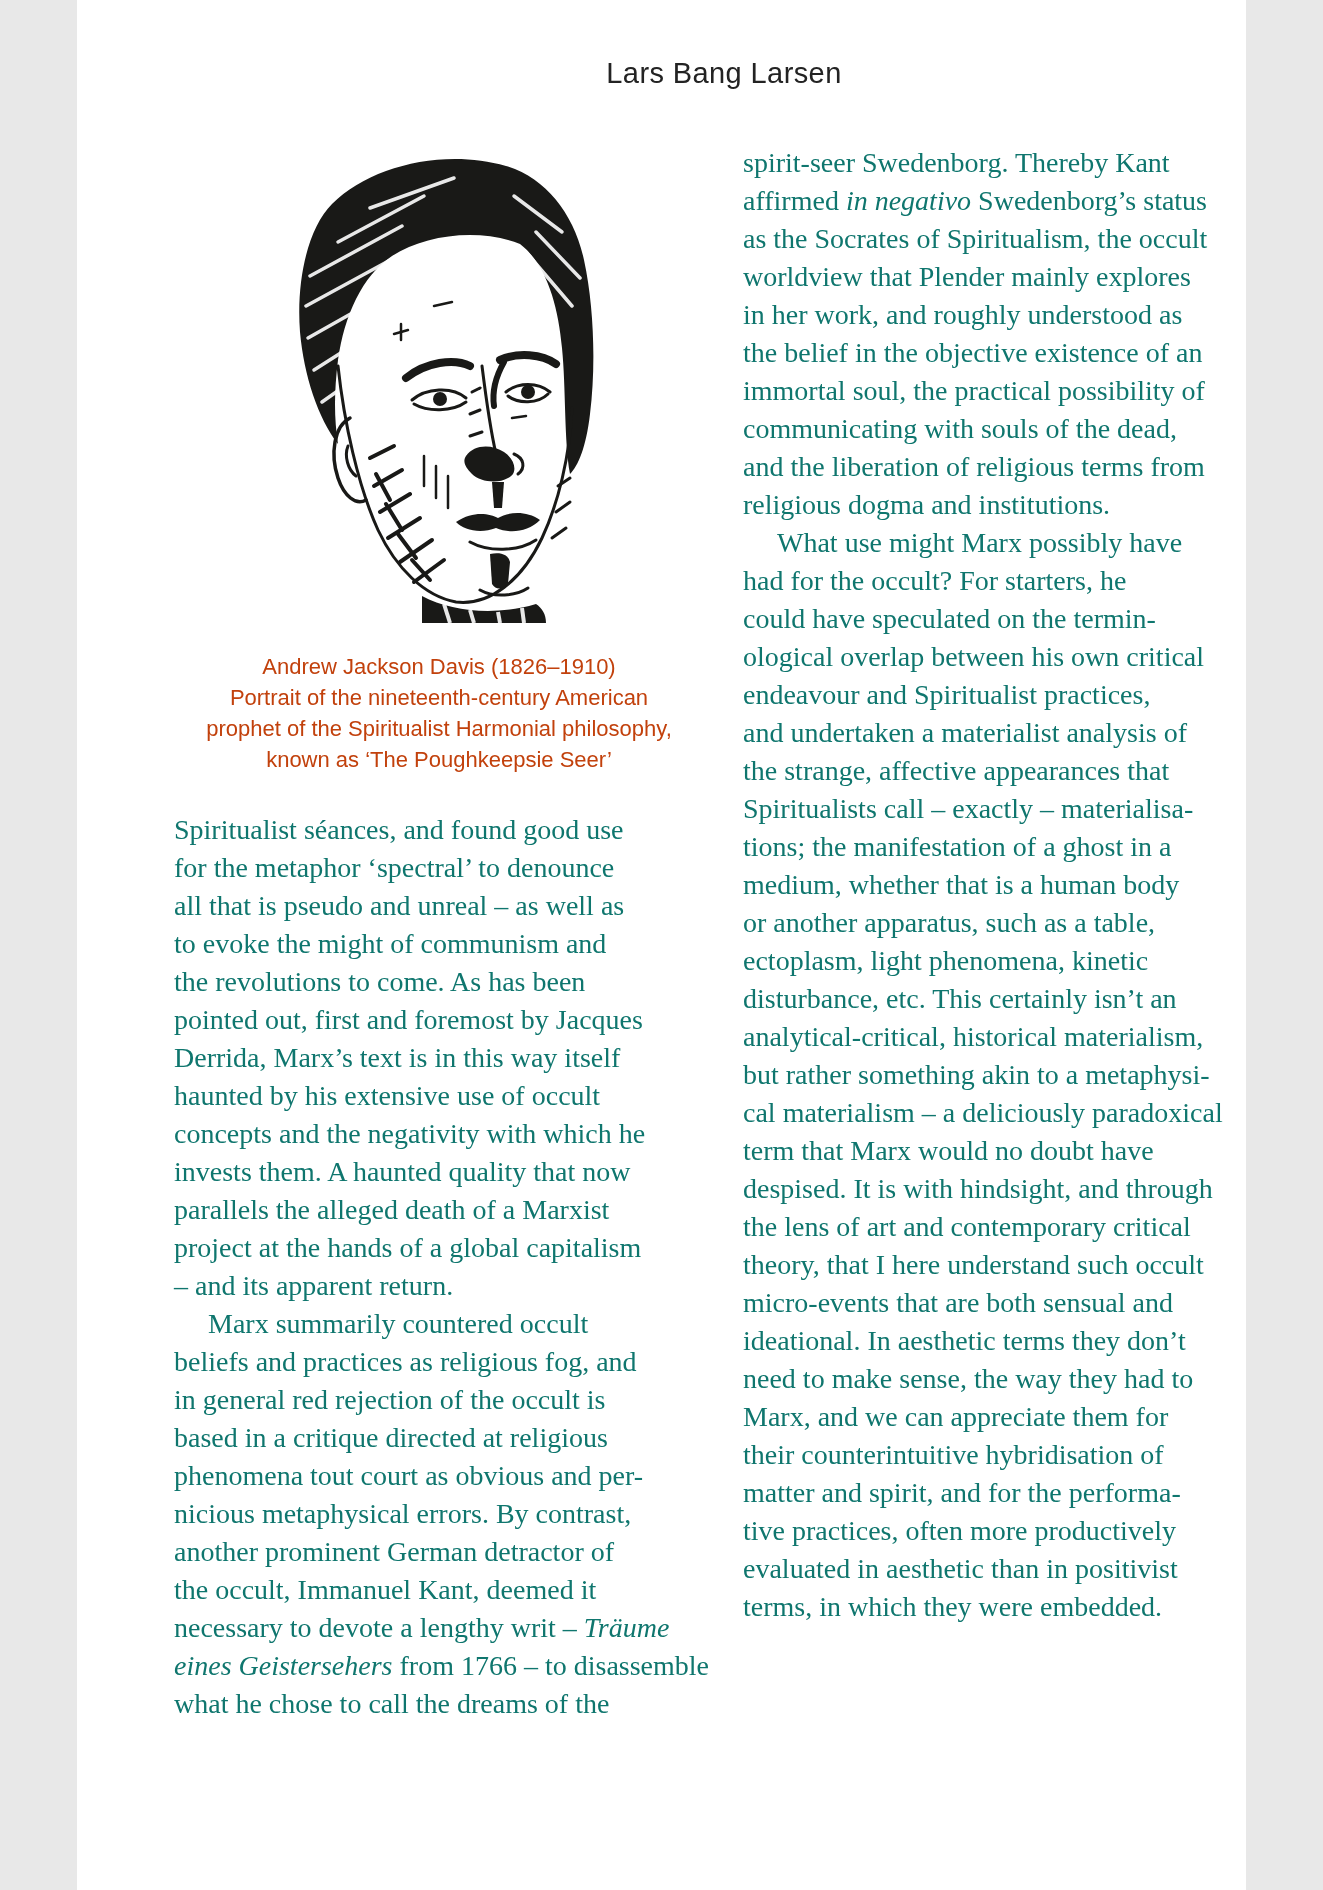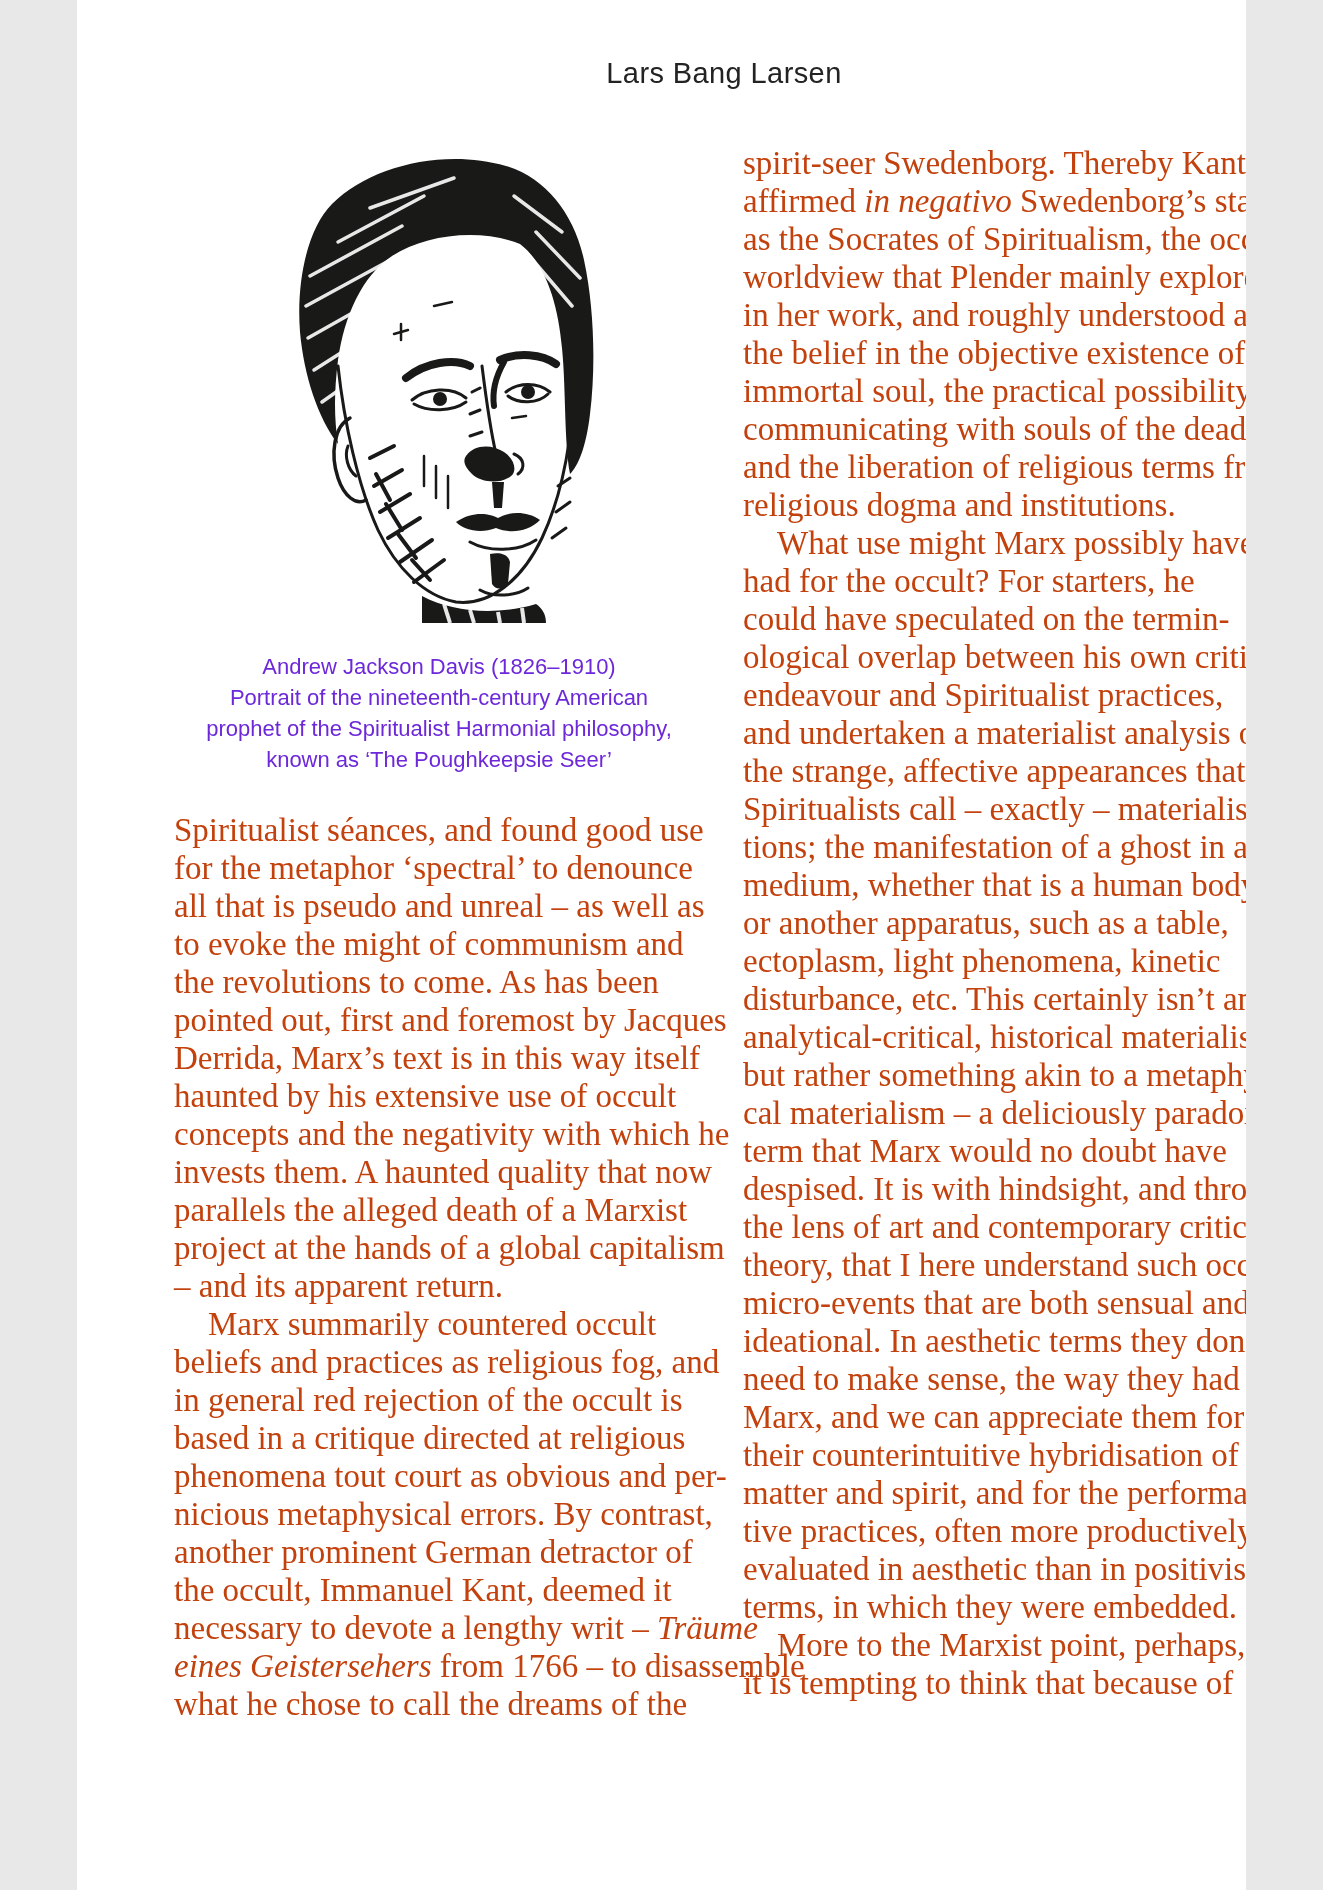--- a/index.html
+++ b/index.html
@@ -18,27 +18,27 @@
     font-family:"Liberation Sans", sans-serif;
     font-size:29px; letter-spacing:0.4px;
     color:#232323;
   }
   .figure-wrap { position:absolute; left:197px; top:156px; width:330px; height:470px; }
   .caption {
     position:absolute; left:72px; top:651px; width:580px;
     text-align:center;
     font-family:"Liberation Sans", sans-serif;
     font-size:22px; line-height:31px;
-    color:#6d28d9;
+    color:#c2410c;
     white-space:pre;
   }
   .col {
     position:absolute;
-    font-size:33px; line-height:38px;
-    color:#c2410c;
+    font-size:28px; line-height:38px;
+    color:#0f766e;
   }
   .col-left  { left:97px;  top:811px; width:545px; }
   .col-right { left:666px; top:144px; width:545px; }
   .para { white-space:normal; }
   .indent { text-indent:34px; }
   .lines { white-space:pre; }
   .italic { font-style:italic; }
   .pagenum {
     position:absolute; top:1797px; left:0; width:1294px;
     text-align:right;
@@ -211,19 +211,17 @@
 theory, that I here understand such occult
 micro-events that are both sensual and
 ideational. In aesthetic terms they don’t
 need to make sense, the way they had to
 Marx, and we can appreciate them for
 their counterintuitive hybridisation of
 matter and spirit, and for the performa-
 tive practices, often more productively
 evaluated in aesthetic than in positivist
 terms, in which they were embedded.</span></div>
-    <div class="para indent"><span class="lines">More to the Marxist point, perhaps,
-it is tempting to think that because of</span></div>
   </div>
 
   <div class="pagenum">110</div>
 
 </div>
 
 </body></html>

